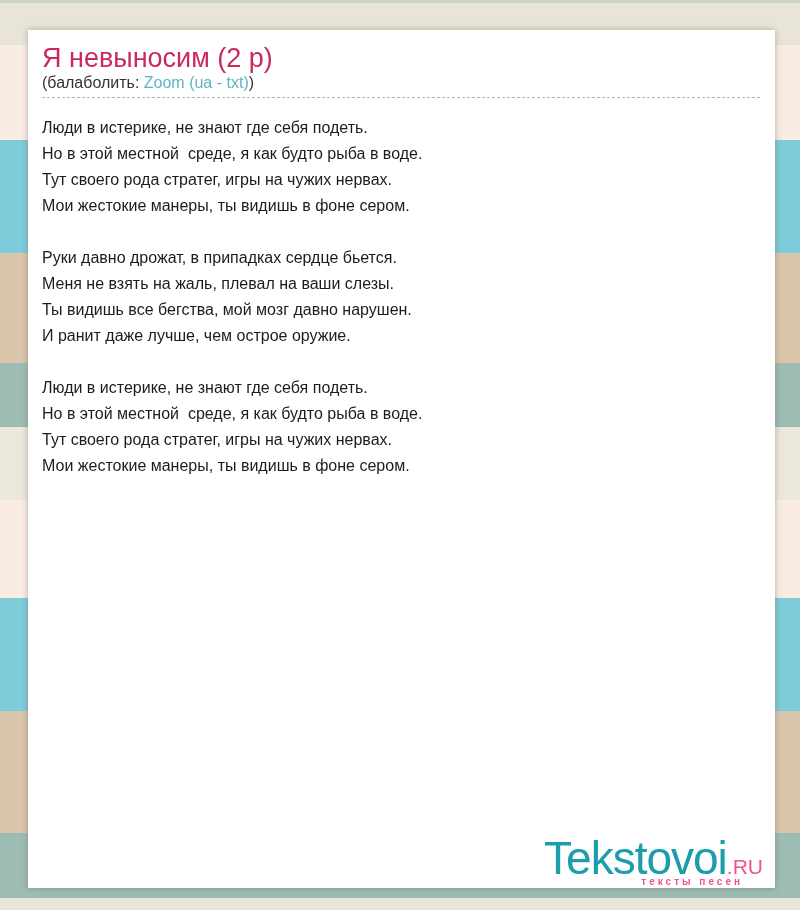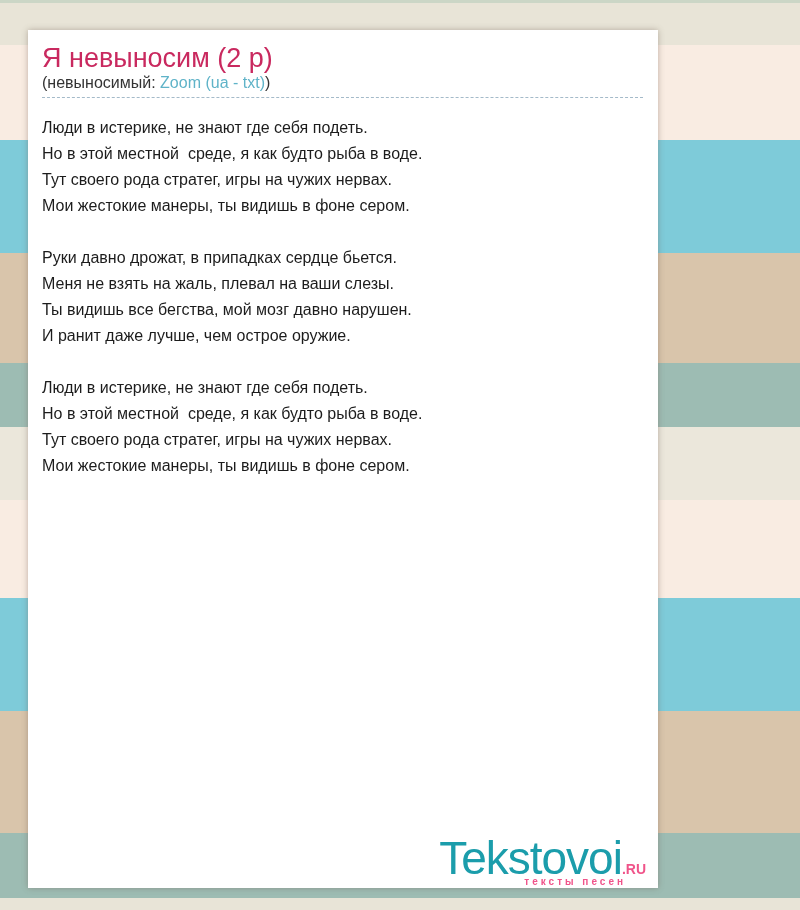--- a/index.html
+++ b/index.html
@@ -20,21 +20,21 @@
       #f9ece2 500px, #f9ece2 598px,
       #7ecbd9 598px, #7ecbd9 711px,
       #d9c5ab 711px, #d9c5ab 833px,
       #9dbcb3 833px, #9dbcb3 898px,
       #e8e4d7 898px, #e8e4d7 910px);
   }
   .card {
     position: absolute;
     left: 28px;
     top: 30px;
-    width: 630px;
+    width: 747px;
     height: 858px;
     background: #ffffff;
     box-shadow: 0 0 6px rgba(110, 95, 85, 0.45);
     box-sizing: border-box;
     padding: 13px 15px 0 14px;
   }
   .page-title {
     margin: 0;
     font-size: 27px;
     font-weight: normal;
@@ -70,42 +70,42 @@
     line-height: 1;
     cursor: pointer;
   }
   .logo-name {
     font-size: 46px;
     font-weight: normal;
     letter-spacing: -1px;
     color: var(--logo-teal, #1b9dab);
   }
   .logo-tld {
-    font-size: 14px;
-    font-weight: bold;
+    font-size: 21px;
+    font-weight: normal;
     color: var(--logo-pink, #f0548a);
   }
   .logo-tagline {
     font-size: 10px;
     font-weight: bold;
     letter-spacing: 3px;
     color: var(--logo-pink, #f0548a);
     margin-top: -4px;
     padding-right: 20px;
   }
 </style>
 </head>
 <body>
 
 <div class="card">
 
   <h1 class="page-title">Я невыносим (2 р)</h1>
 
   <div class="artist-line">
-    <span>(невыносимый: </span><a class="artist-link">Zoom (ua - txt)</a><span>)</span>
+    <span>(балаболить: </span><a class="artist-link">Zoom (ua - txt)</a><span>)</span>
   </div>
 
   <div class="lyrics" id="lyrics">
       <p>Люди в истерике, не знают где себя подеть.
 Но в этой местной  среде, я как будто рыба в воде.
 Тут своего рода стратег, игры на чужих нервах.
 Мои жестокие манеры, ты видишь в фоне сером.</p>
       <p>Руки давно дрожат, в припадках сердце бьется.
 Меня не взять на жаль, плевал на ваши слезы.
 Ты видишь все бегства, мой мозг давно нарушен.

